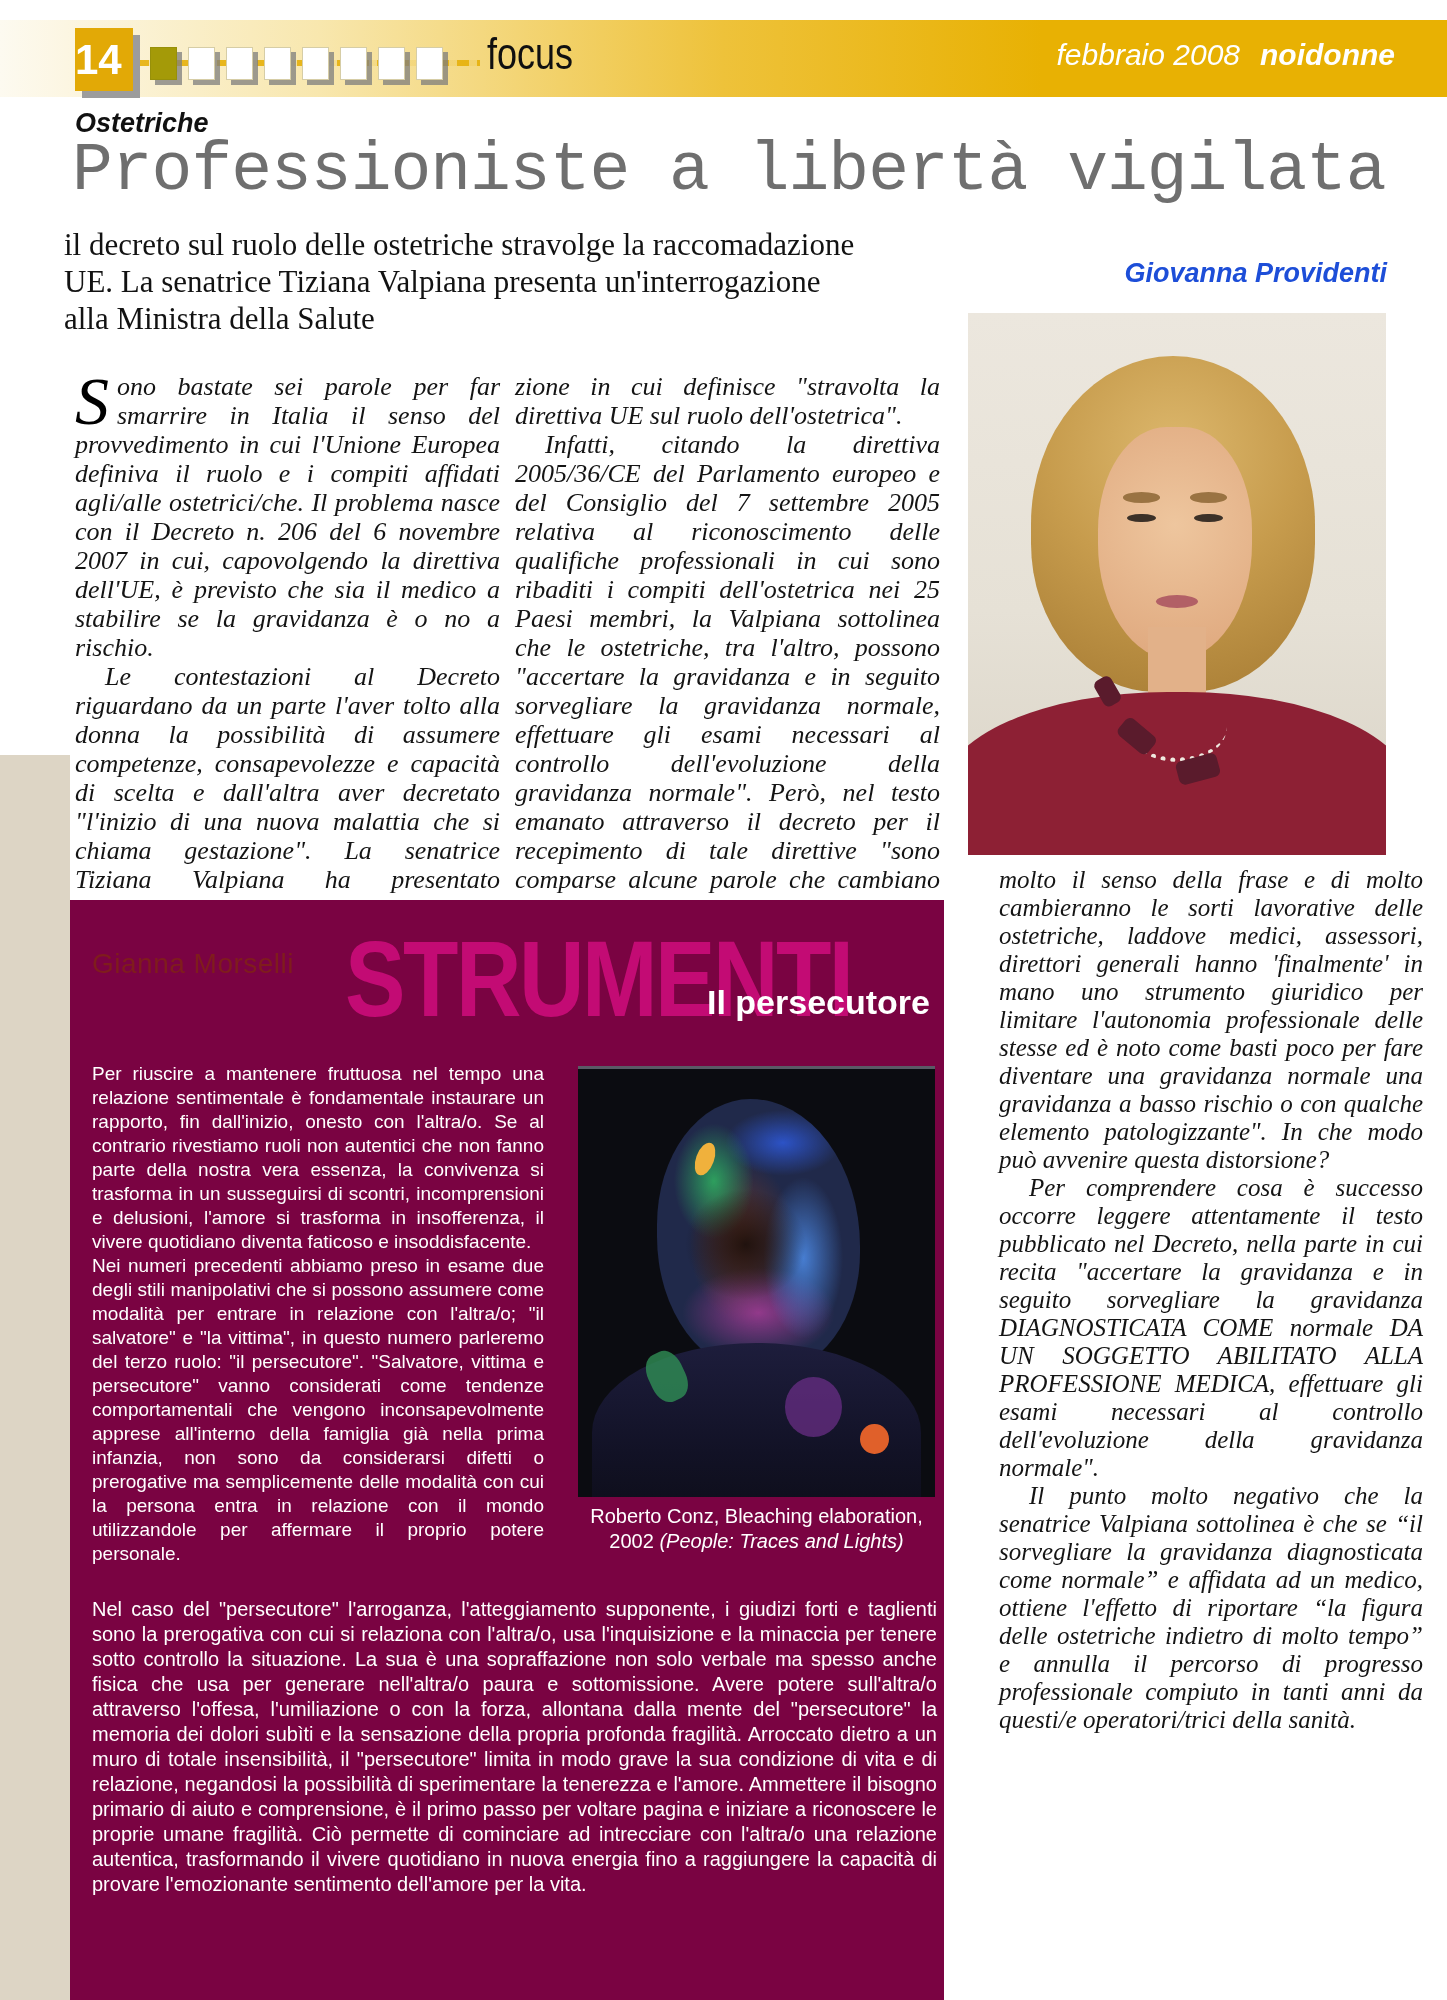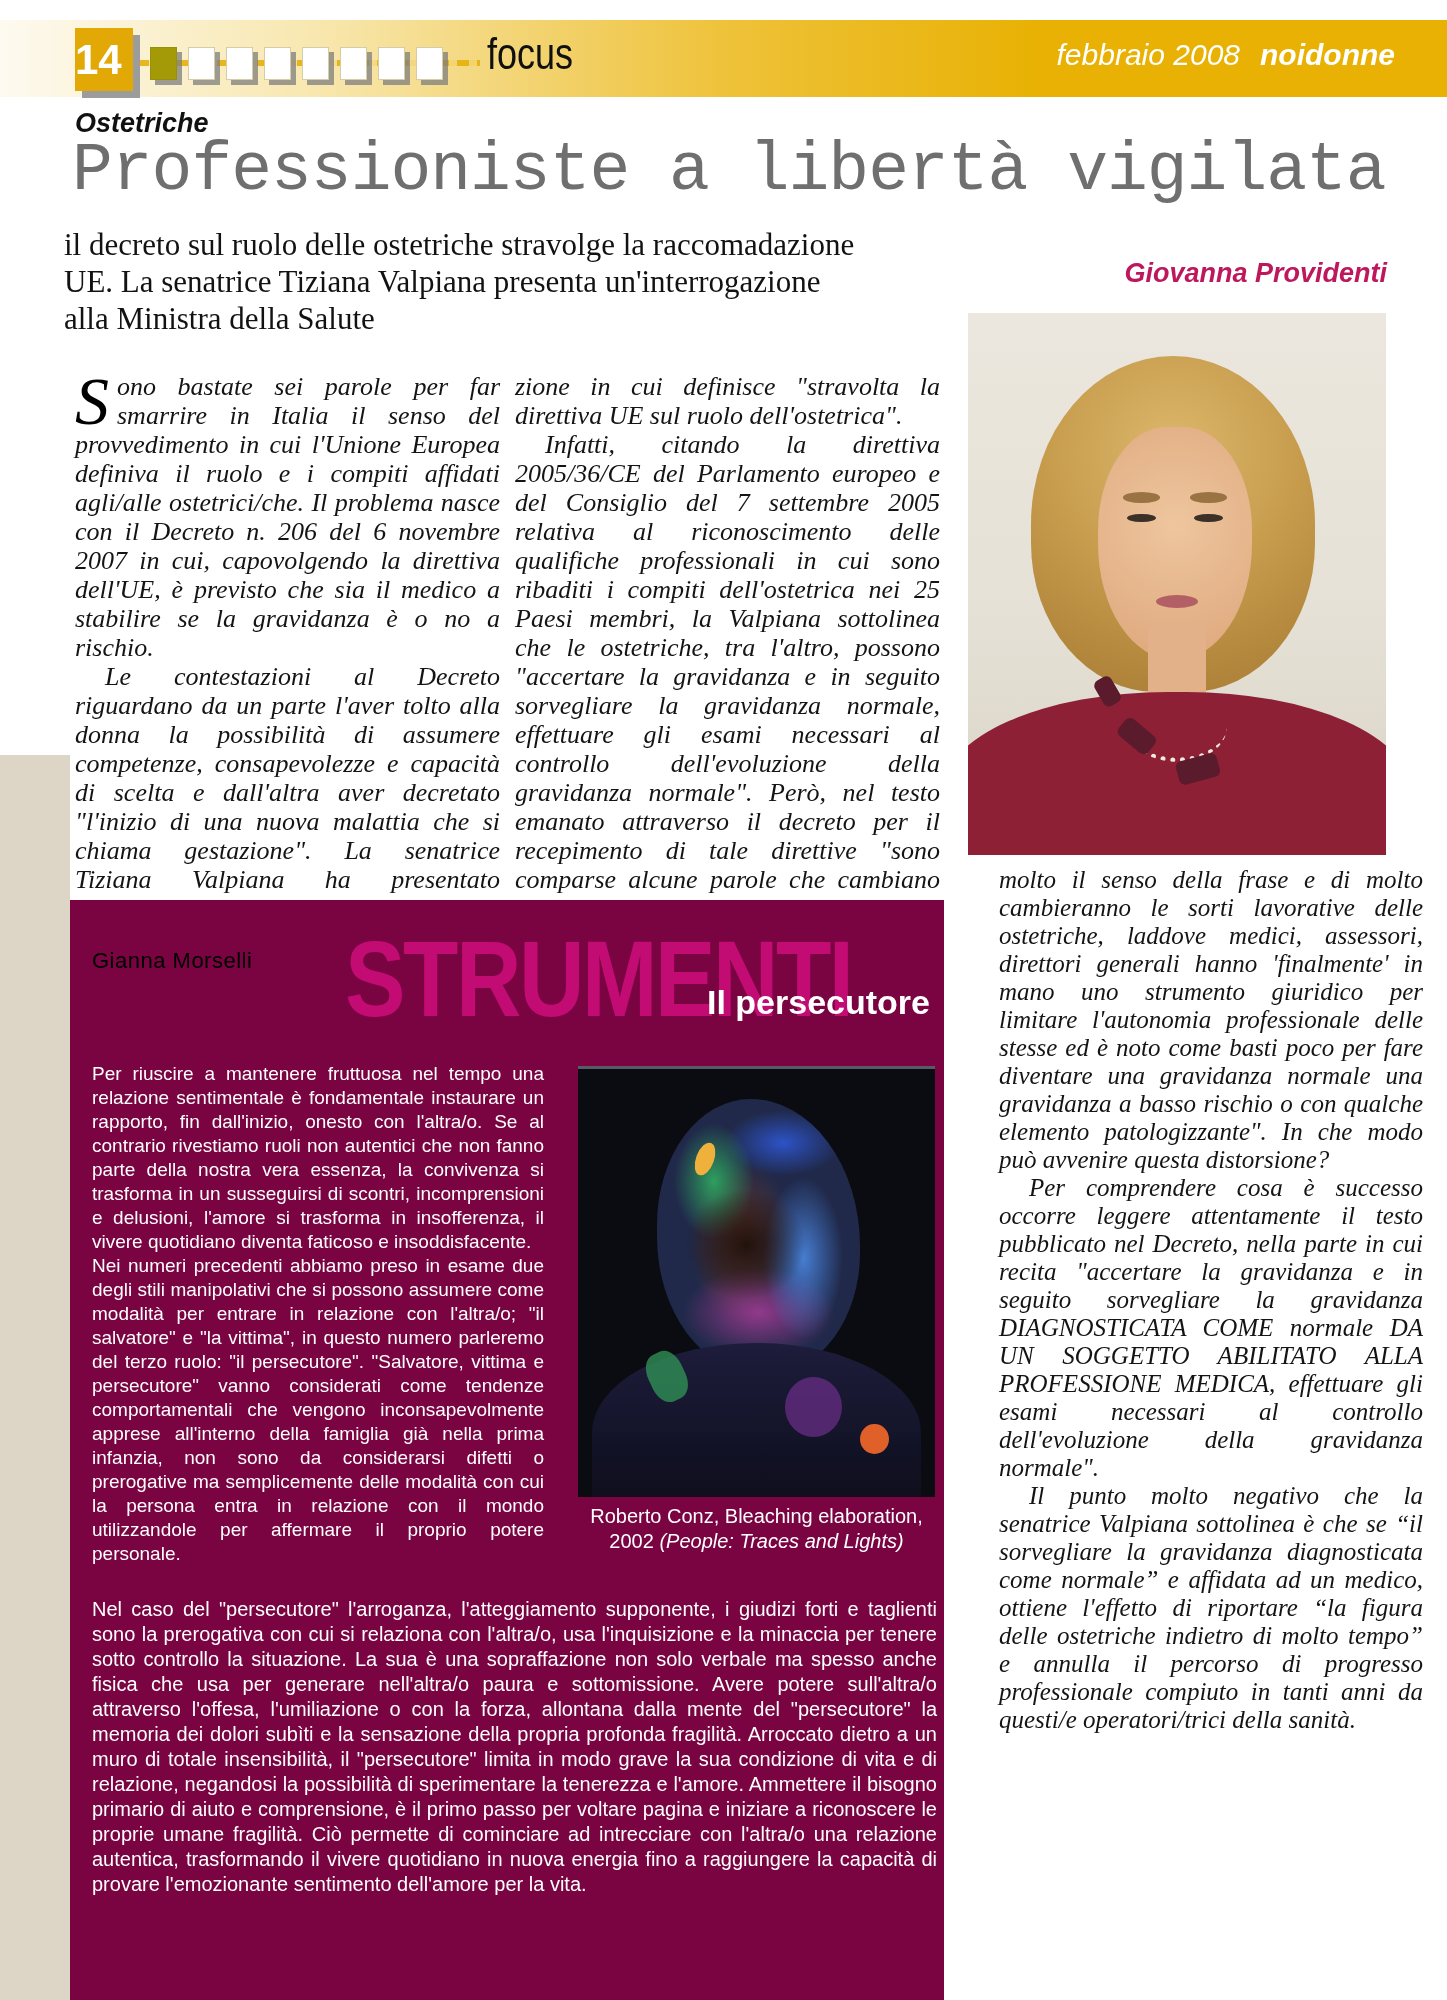--- a/index.html
+++ b/index.html
@@ -22,21 +22,21 @@
   .issue{position:absolute;right:52px;top:38px;color:#ffffff;font-style:italic;font-size:30px;white-space:nowrap;}
   .issue .mag{font-weight:bold;margin-left:20px;}
 
   
   .kicker{position:absolute;left:75px;top:108px;font-size:27px;font-weight:bold;font-style:italic;color:#111;}
   .headline{position:absolute;left:72px;top:132px;font-family:Liberation Mono, monospace;
             font-size:68px;color:#6f6f6f;letter-spacing:-1px;white-space:nowrap;}
   .subtitle{position:absolute;left:64px;top:226px;font-family:"Liberation Serif",serif;
             font-size:31px;line-height:37px;color:#121212;}
   .author{position:absolute;left:963px;top:258px;width:424px;text-align:right;
-          font-weight:bold;font-style:italic;font-size:27px;color:#be185d;}
+          font-weight:bold;font-style:italic;font-size:27px;color:#1d4ed8;}
 
   
   .bodycol{position:absolute;top:372px;width:425px;font-family:"Liberation Serif",serif;
            font-style:italic;font-size:26px;line-height:29px;text-align:justify;color:#141414;}
   .bodycol p{margin:0;}
   .bodycol p.indent{text-indent:30px;}
   #col1{left:75px;}
   #col2{left:515px;}
   #col3{left:963px;top:866px;width:424px;font-size:25px;line-height:28px;margin-left:36px;}
   .dropcap{float:left;font-size:68px;line-height:54px;padding:2px 8px 0 0;font-style:italic;color:#000;}
@@ -56,21 +56,21 @@
   .photo .neck{position:absolute;left:43%;top:58%;width:14%;height:16%;background:#e2b189;}
   .photo .top{position:absolute;left:-6%;top:70%;width:112%;height:38%;background:#8d2034;
               border-radius:48% 48% 0 0;}
   .photo .pearls{position:absolute;left:38%;top:70%;width:24%;height:12%;
                  border-bottom:5px dotted #efe9df;border-radius:50%;}
   .photo .bead{position:absolute;background:#5a1b2c;border-radius:6px;}
 
   
   .tanstrip{position:absolute;left:0;top:755px;width:70px;height:1245px;background:#ddd5c5;}
   .sbox{position:absolute;left:70px;top:900px;width:874px;height:1100px;background:#7a0342;}
-  .sbox-author{position:absolute;left:92px;top:948px;color:#000000;font-size:22px;letter-spacing:.5px;}
+  .sbox-author{position:absolute;left:92px;top:948px;color:#7f1d1d;font-size:28px;letter-spacing:.5px;}
   .watermark{position:absolute;left:345px;top:925px;font-size:108px;font-weight:bold;color:#c30b74;
              transform:scaleX(.84);transform-origin:left;letter-spacing:-3px;line-height:1;z-index:1;}
   .sbox-title{position:absolute;right:517px;top:983px;color:#ffffff;font-weight:bold;font-size:34px;z-index:2;}
   .sbox-col{position:absolute;left:92px;top:1062px;width:452px;color:#ffffff;font-size:19px;
             line-height:24px;text-align:justify;z-index:2;}
   .sbox-col p{margin:0;}
   .sbox-bottom{position:absolute;left:92px;top:1597px;width:845px;color:#ffffff;font-size:20px;
                line-height:25px;text-align:justify;z-index:2;}
   .caption{position:absolute;left:578px;top:1504px;width:357px;text-align:center;color:#ffffff;
            font-size:20px;line-height:25px;z-index:2;}

